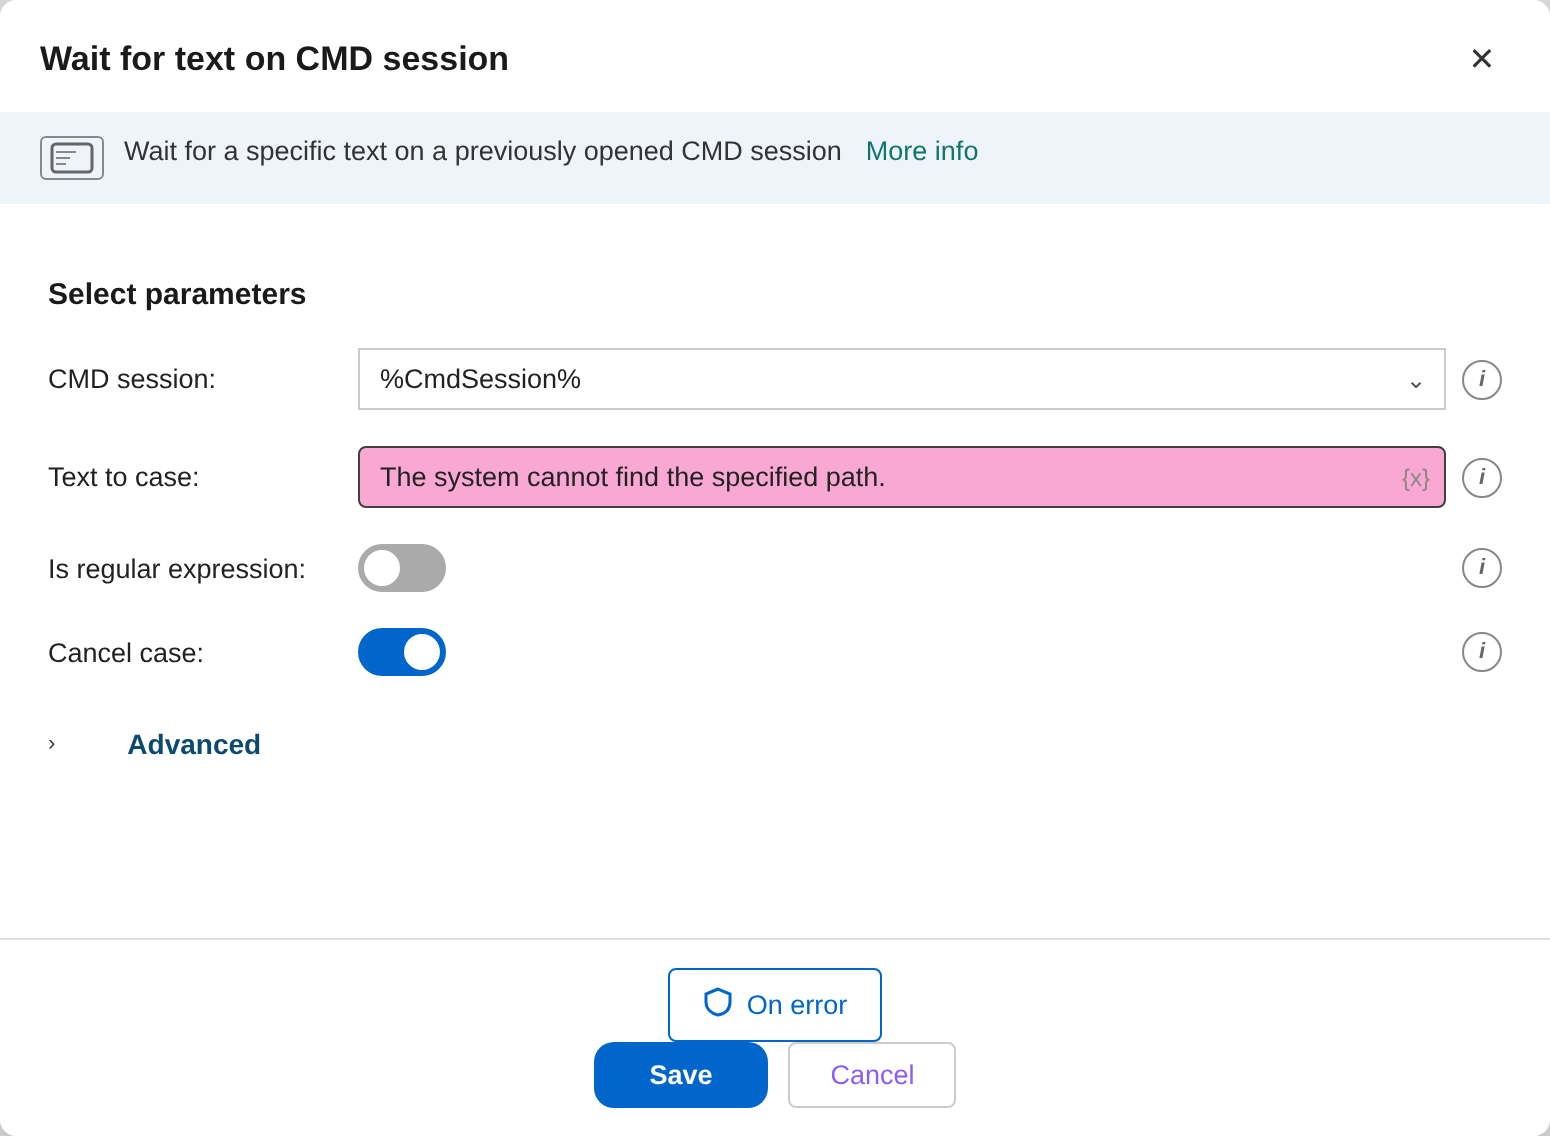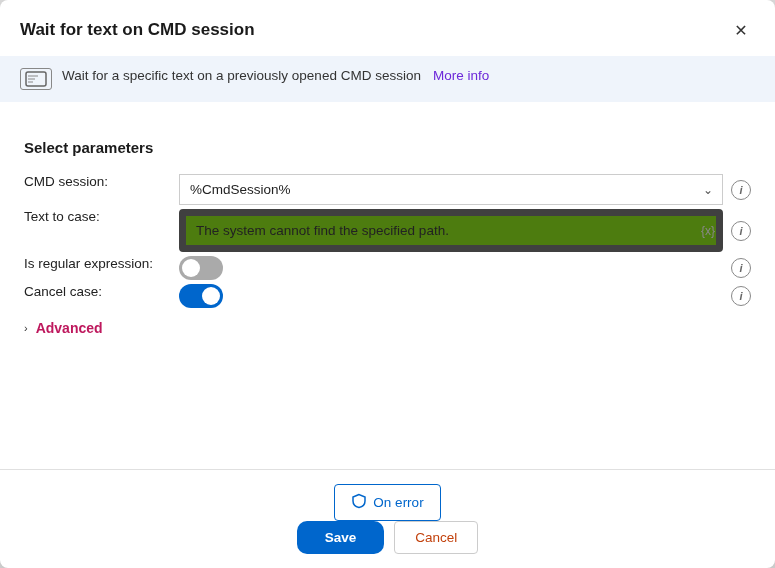--- a/index.html
+++ b/index.html
@@ -73,41 +73,42 @@
       border-radius: 3px;
       display: flex;
       align-items: center;
       justify-content: center;
       flex-shrink: 0;
       font-size: 10px;
       color: #555;
     }
 
     .info-banner a {
-      color: #6d28d9;
+      color: #0f766e;
       text-decoration: none;
       margin-left: 2px;
     }
 
     .content {
       flex: 1;
       padding: 37px 24px;
       overflow-y: auto;
     }
 
     .section-title {
       font-size: 15px;
       font-weight: 600;
       color: #1a1a1a;
       margin-bottom: 18px;
     }
 
     .form-row {
       display: flex;
-      margin-bottom: 4px;
+      align-items: center;
+      margin-bottom: 18px;
     }
 
     .form-label {
       width: 155px;
       font-size: 13.5px;
       color: #222;
       flex-shrink: 0;
     }
 
     .form-control {
@@ -145,25 +146,25 @@
     }
 
     .text-input-wrapper {
       flex: 1;
       position: relative;
     }
 
     .text-input {
       width: 100%;
       padding: 7px 36px 7px 10px;
-      border: 7px solid #404040;
+      border: 1px solid #404040;
       border-radius: 4px;
       font-size: 13.5px;
       color: #222;
-      background: #4d7c0f;
+      background: #f9a8d4;
     }
 
     .var-btn {
       position: absolute;
       right: 8px;
       top: 50%;
       transform: translateY(-50%);
       background: none;
       border: none;
       color: #888;
@@ -247,21 +248,22 @@
     }
 
     .chevron-icon {
       font-size: 11px;
       color: #333;
     }
 
     .advanced-label {
       font-size: 14px;
       font-weight: 700;
-      color: #be185d;
+      color: #0c4a6e;
+      margin-left: 28px;
     }
 
     .footer {
       display: flex;
       align-items: center;
       justify-content: space-between;
       padding: 14px 20px;
       border-top: 1px solid #e0e0e0;
       flex-direction: column;
     }
@@ -291,21 +293,21 @@
       border: none;
       border-radius: 10px;
       font-size: 13.5px;
       font-weight: 600;
       cursor: pointer;
     }
 
     .cancel-btn {
       padding: 8px 20px;
       background: #fff;
-      color: #c2410c;
+      color: #8b5cf6;
       border: 1.5px solid #ccc;
       border-radius: 4px;
       font-size: 13.5px;
       cursor: pointer;
     }
   </style>
 </head>
 <body>
 
 <div class="dialog">

